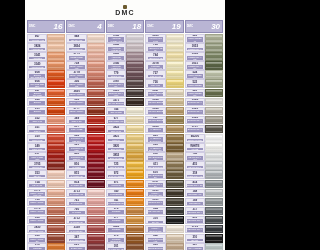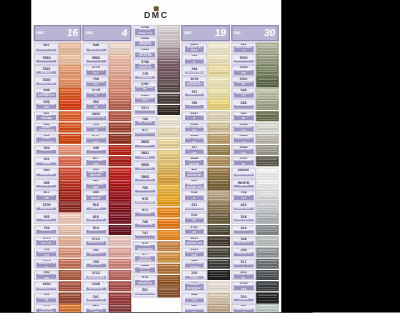--- a/index.html
+++ b/index.html
@@ -388,20 +388,24 @@
           </div>
           <div class="row">
             <div class="lbl">
               <div class="n">221</div>
               <div class="b">SHELL PINK V.DK</div>
             </div>
             <div class="sw" style="background: rgb(138, 60, 62);"></div>
           </div>
         </div>
         <div class="col">
+          <div class="colhead">
+            <span class="brand">DMC</span>
+            <span class="num">18</span>
+          </div>
           <div class="row">
             <div class="lbl">
               <div class="n">3743</div>
               <div class="b">ANTIQUE VIOLET V.LT</div>
             </div>
             <div class="sw" style="background: rgb(222, 216, 221);"></div>
           </div>
           <div class="row">
             <div class="lbl">
               <div class="n">3042</div>

